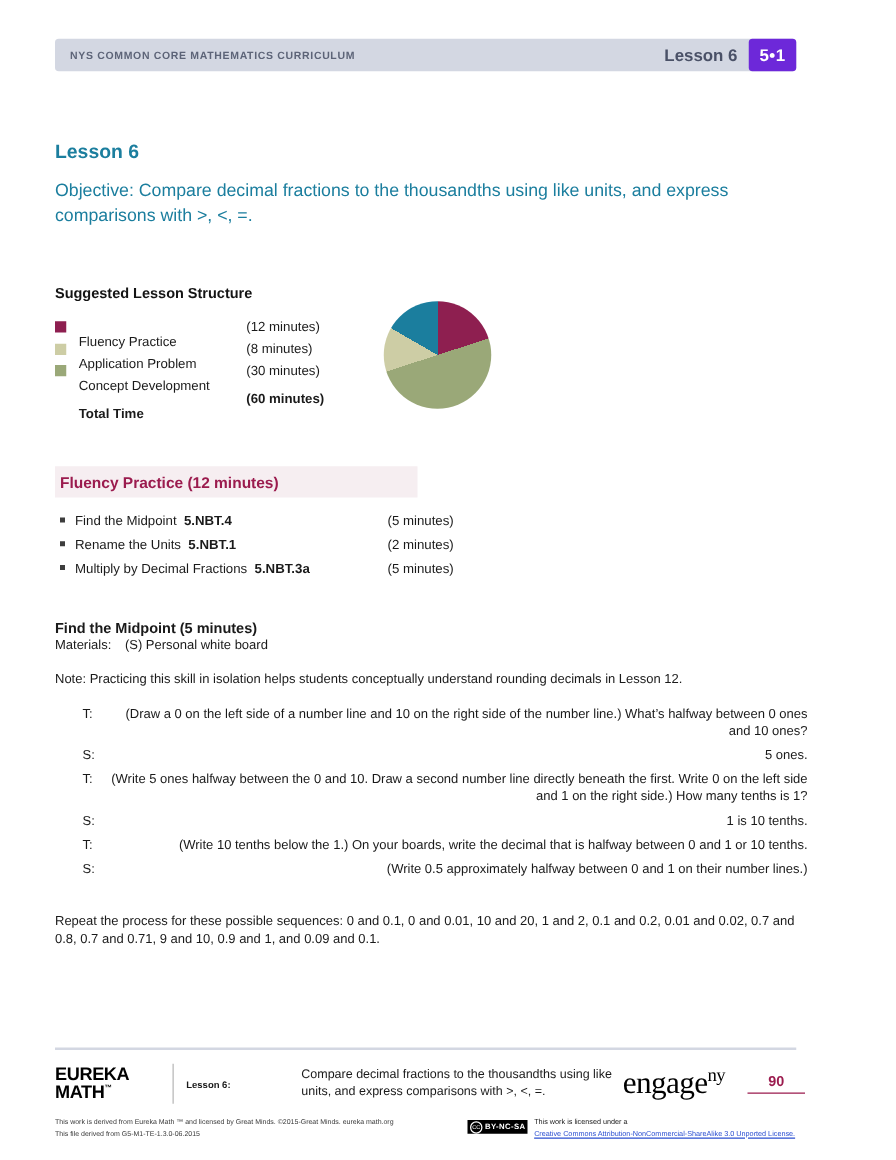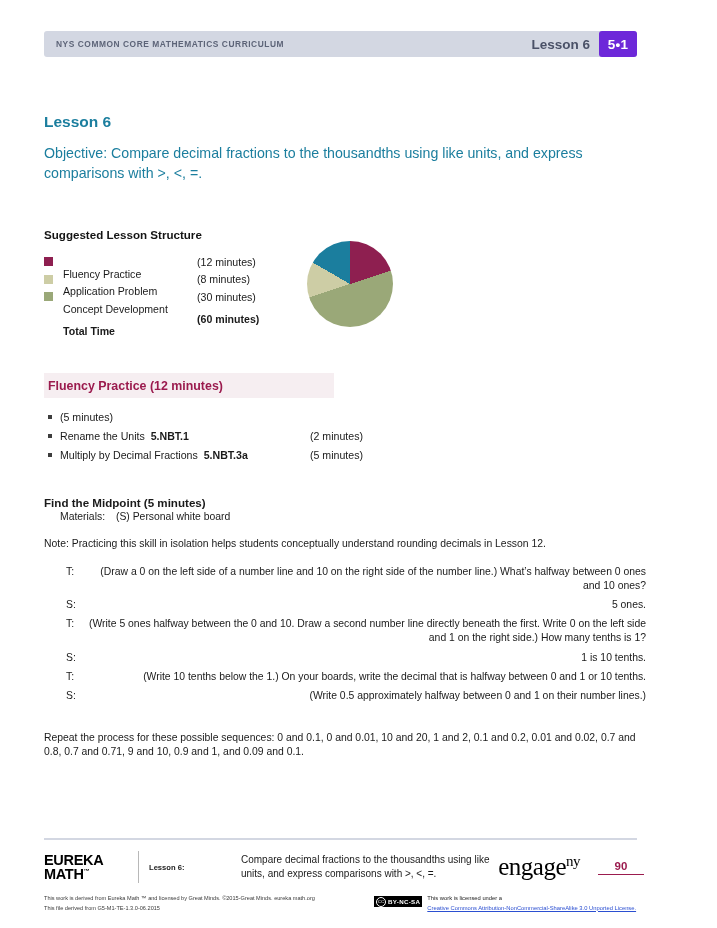--- a/index.html
+++ b/index.html
@@ -203,21 +203,20 @@
     left: 44px;
     top: 496px;
     font-size: 11.6px;
     font-weight: bold;
   }
   .materials {
     position: absolute;
     left: 44px;
     top: 511px;
     font-size: 10.4px;
-    margin-left: 16px;
   }
   .materials-label { margin-right: 8px; }
   .note {
     position: absolute;
     left: 44px;
     top: 538px;
     width: 610px;
     font-size: 10.4px;
   }
 
@@ -434,20 +433,21 @@
 
   <div class="pie" style="background: conic-gradient(rgb(142, 31, 80) 0deg, rgb(142, 31, 80) 72deg, rgb(154, 168, 120) 72deg, rgb(154, 168, 120) 252deg, rgb(205, 205, 165) 252deg, rgb(205, 205, 165) 300deg, rgb(27, 126, 158) 300deg, rgb(27, 126, 158) 360deg);"></div>
 
   <div class="fluency-banner">
     <span class="fluency-banner-text">Fluency Practice  (12 minutes)</span>
   </div>
 
   <div class="fluency-list">
     <div class="fluency-item">
       <span class="bullet"></span>
+      <span class="fluency-name"><span>Find the Midpoint</span>&nbsp;&nbsp;<b>5.NBT.4</b></span>
       <span class="fluency-time">(5 minutes)</span>
     </div>
     <div class="fluency-item">
       <span class="bullet"></span>
       <span class="fluency-name"><span>Rename the Units</span>&nbsp;&nbsp;<b>5.NBT.1</b></span>
       <span class="fluency-time">(2 minutes)</span>
     </div>
     <div class="fluency-item">
       <span class="bullet"></span>
       <span class="fluency-name"><span>Multiply by Decimal Fractions</span>&nbsp;&nbsp;<b>5.NBT.3a</b></span>

